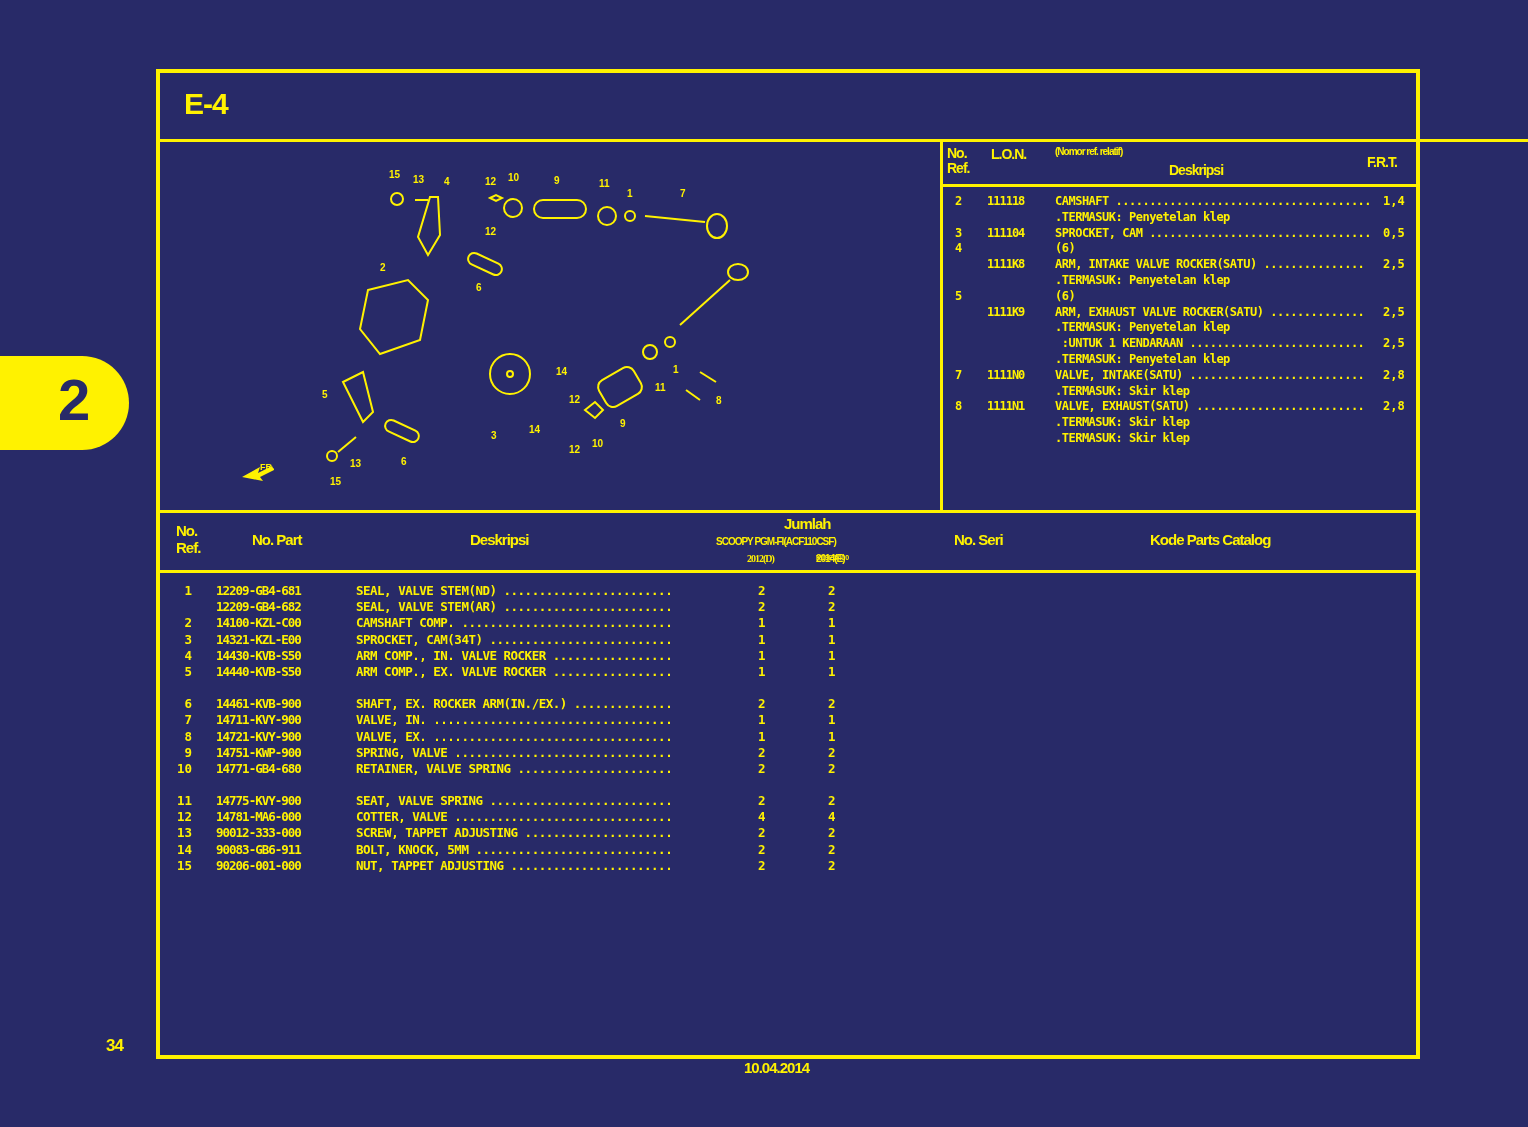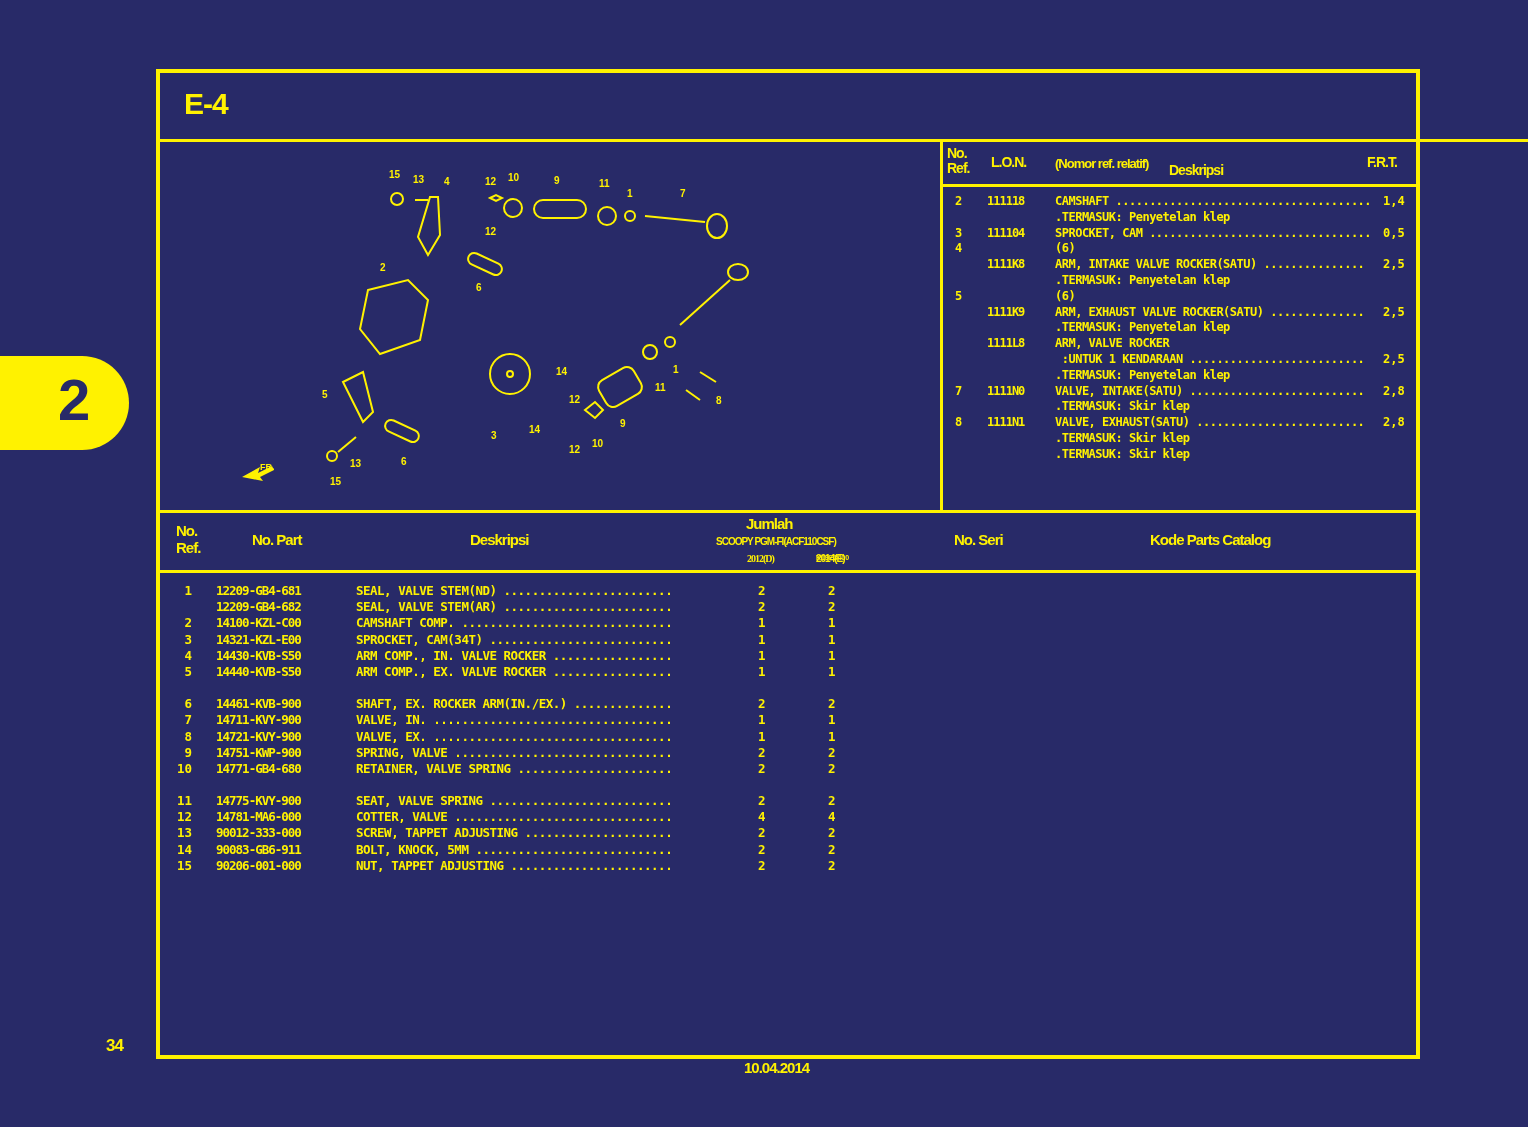--- a/index.html
+++ b/index.html
@@ -37,22 +37,22 @@
       position: absolute; left: 780px; top: 66px; width: 3px; height: 371px;
       background: #fff200;
     }
     .lon-panel { position: absolute; left: 783px; top: 69px; width: 473px; height: 368px; }
     .lon-head {
       position: absolute; left: 0; top: 0; width: 473px; height: 42px;
       border-bottom: 3px solid #fff200;
       font-weight: bold; font-size: 14px; letter-spacing: -1px;
     }
     .lon-head .noref { position: absolute; left: 4px; top: 4px; line-height: 15px; }
-    .lon-head .lon { position: absolute; left: 48px; top: 12px; }
-    .lon-head .rel { position: absolute; left: 112px; top: 4px; font-size: 13px; margin-top: 10px; }
+    .lon-head .lon { position: absolute; left: 48px; top: 4px; }
+    .lon-head .rel { position: absolute; left: 112px; top: 4px; font-size: 10px; }
     .lon-head .desk { position: absolute; left: 226px; top: 20px; }
     .lon-head .frt { position: absolute; left: 424px; top: 12px; }
     .lon-body {
       position: absolute; left: 0; top: 52px; width: 473px;
       font-family: "DejaVu Sans Mono", monospace; font-weight: bold;
       font-size: 12px;
     }
     .lon-line { position: relative; height: 15.8px; white-space: pre; }
     .lon-line .c-ref { position: absolute; left: 12px; }
     .lon-line .c-lon { position: absolute; left: 44px; letter-spacing: -1px; }
@@ -62,21 +62,21 @@
       position: absolute; left: 0; top: 437px; width: 1256px; height: 3px; background: #fff200;
     }
     .parts-head {
       position: absolute; left: 0; top: 440px; width: 1256px; height: 57px;
       border-bottom: 3px solid #fff200;
       font-weight: bold; font-size: 15px; letter-spacing: -1px;
     }
     .parts-head .h-ref { position: absolute; left: 16px; top: 9px; line-height: 17px; }
     .parts-head .h-part { position: absolute; left: 92px; top: 18px; }
     .parts-head .h-desk { position: absolute; left: 310px; top: 18px; }
-    .parts-head .h-jum { position: absolute; left: 586px; top: 2px; }
+    .parts-head .h-jum { position: absolute; left: 624px; top: 2px; }
     .parts-head .h-model { position: absolute; left: 556px; top: 23px; font-size: 10px; }
     .parts-head .h-y1 { position: absolute; left: 587px; top: 40px; font-size: 10px; font-family: Liberation Serif, serif; }
     .parts-head .h-y2 { position: absolute; left: 656px; top: 40px; font-size: 10px; }
     .parts-head .h-seri { position: absolute; left: 794px; top: 18px; }
     .parts-head .h-kode { position: absolute; left: 990px; top: 18px; }
     .parts-body {
       position: absolute; left: 0; top: 510px; width: 1256px;
       font-family: "DejaVu Sans Mono", monospace; font-weight: bold; font-size: 12.5px;
     }
     .prow { position: relative; height: 16.2px; white-space: pre; }
@@ -198,21 +198,20 @@
     <div class="lon-body" id="lon-body">
         <div class="lon-line"><span class="c-ref">2</span><span class="c-lon">111118</span><span class="c-desc">CAMSHAFT ......................................</span><span class="c-frt">1,4</span></div>
         <div class="lon-line"><span class="c-ref"></span><span class="c-lon"></span><span class="c-desc">.TERMASUK: Penyetelan klep</span><span class="c-frt"></span></div>
         <div class="lon-line"><span class="c-ref">3</span><span class="c-lon">111104</span><span class="c-desc">SPROCKET, CAM .................................</span><span class="c-frt">0,5</span></div>
         <div class="lon-line"><span class="c-ref">4</span><span class="c-lon"></span><span class="c-desc">(6)</span><span class="c-frt"></span></div>
         <div class="lon-line"><span class="c-ref"></span><span class="c-lon">1111K8</span><span class="c-desc">ARM, INTAKE VALVE ROCKER(SATU) ...............</span><span class="c-frt">2,5</span></div>
         <div class="lon-line"><span class="c-ref"></span><span class="c-lon"></span><span class="c-desc">.TERMASUK: Penyetelan klep</span><span class="c-frt"></span></div>
         <div class="lon-line"><span class="c-ref">5</span><span class="c-lon"></span><span class="c-desc">(6)</span><span class="c-frt"></span></div>
         <div class="lon-line"><span class="c-ref"></span><span class="c-lon">1111K9</span><span class="c-desc">ARM, EXHAUST VALVE ROCKER(SATU) ..............</span><span class="c-frt">2,5</span></div>
         <div class="lon-line"><span class="c-ref"></span><span class="c-lon"></span><span class="c-desc">.TERMASUK: Penyetelan klep</span><span class="c-frt"></span></div>
-        <div class="lon-line"><span class="c-ref"></span><span class="c-lon">1111L8</span><span class="c-desc">ARM, VALVE ROCKER</span><span class="c-frt"></span></div>
         <div class="lon-line"><span class="c-ref"></span><span class="c-lon"></span><span class="c-desc"> :UNTUK 1 KENDARAAN ..........................</span><span class="c-frt">2,5</span></div>
         <div class="lon-line"><span class="c-ref"></span><span class="c-lon"></span><span class="c-desc">.TERMASUK: Penyetelan klep</span><span class="c-frt"></span></div>
         <div class="lon-line"><span class="c-ref">7</span><span class="c-lon">1111N0</span><span class="c-desc">VALVE, INTAKE(SATU) ..........................</span><span class="c-frt">2,8</span></div>
         <div class="lon-line"><span class="c-ref"></span><span class="c-lon"></span><span class="c-desc">.TERMASUK: Skir klep</span><span class="c-frt"></span></div>
         <div class="lon-line"><span class="c-ref">8</span><span class="c-lon">1111N1</span><span class="c-desc">VALVE, EXHAUST(SATU) .........................</span><span class="c-frt">2,8</span></div>
         <div class="lon-line"><span class="c-ref"></span><span class="c-lon"></span><span class="c-desc">.TERMASUK: Skir klep</span><span class="c-frt"></span></div>
         <div class="lon-line"><span class="c-ref"></span><span class="c-lon"></span><span class="c-desc">.TERMASUK: Skir klep</span><span class="c-frt"></span></div>
       </div>
   </div>
 

